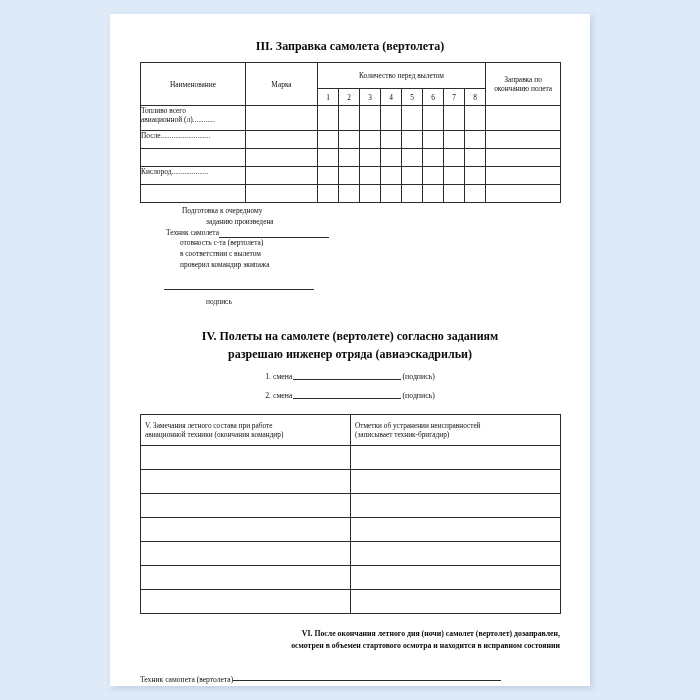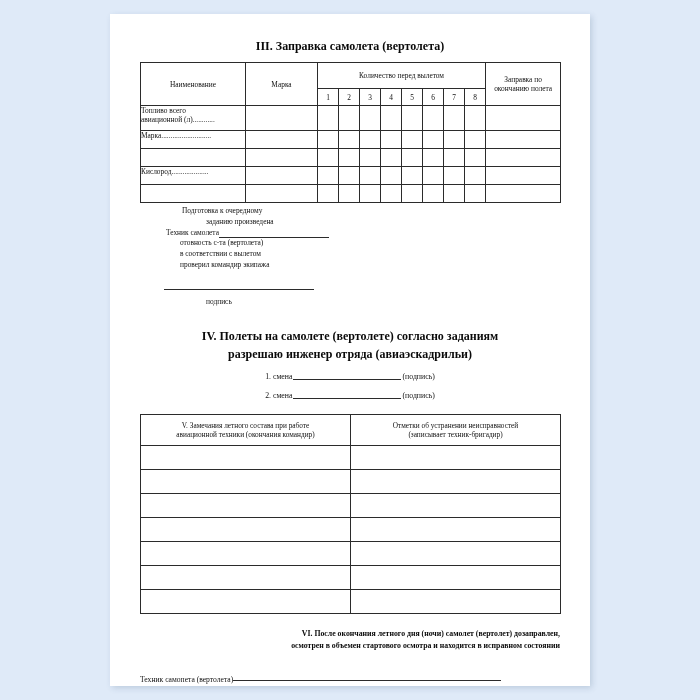--- a/index.html
+++ b/index.html
@@ -126,21 +126,20 @@
     table-layout: fixed;
     margin-top: 14px;
   }
   table.remarks td {
     border: 1px solid #2b2b2b;
     font-size: 7.3px;
     padding: 2px 4px;
     color: #111;
   }
   table.remarks td.head {
-    text-align: center;
     line-height: 1.35;
     height: 26px;
     vertical-align: middle;
   }
   table.remarks td.empty { height: 19px; }
   .sec6 {
     margin-top: 14px;
     text-align: right;
     font-weight: bold;
     font-size: 7.8px;
@@ -218,21 +217,21 @@
         <td class="rowcell two"></td>
         <td class="rowcell two"></td>
         <td class="rowcell two"></td>
         <td class="rowcell two"></td>
         <td class="rowcell two"></td>
         <td class="rowcell two"></td>
         <td class="rowcell two"></td>
         <td class="rowcell two"></td>
       </tr>
       <tr>
-        <td class="rowcell">Марка...........................</td>
+        <td class="rowcell">После...........................</td>
         <td class="rowcell"></td>
         <td class="rowcell"></td>
         <td class="rowcell"></td>
         <td class="rowcell"></td>
         <td class="rowcell"></td>
         <td class="rowcell"></td>
         <td class="rowcell"></td>
         <td class="rowcell"></td>
         <td class="rowcell"></td>
         <td class="rowcell"></td>

